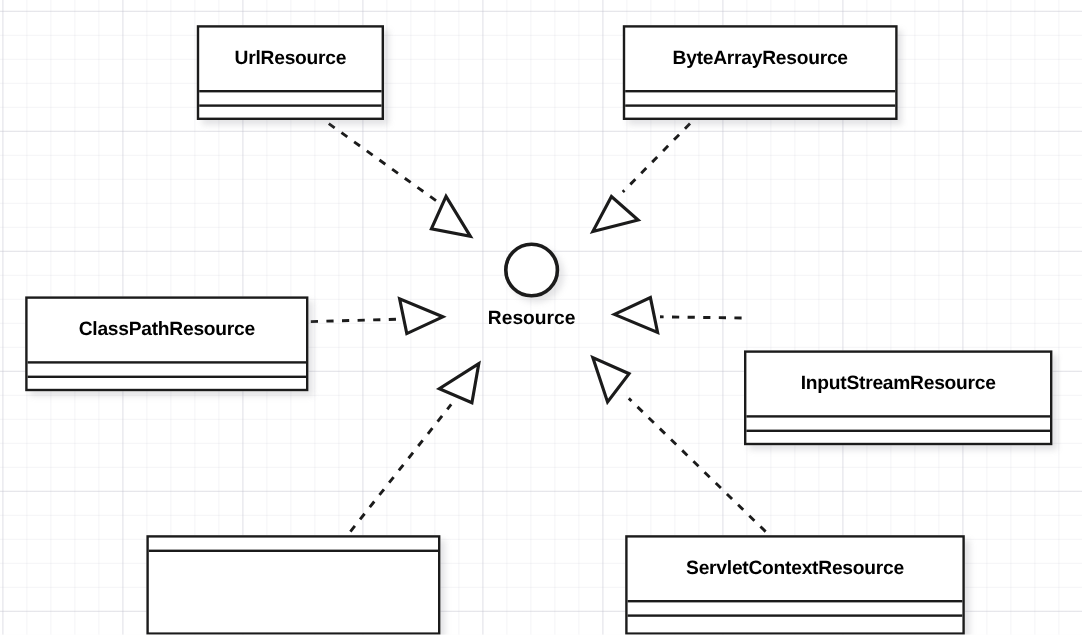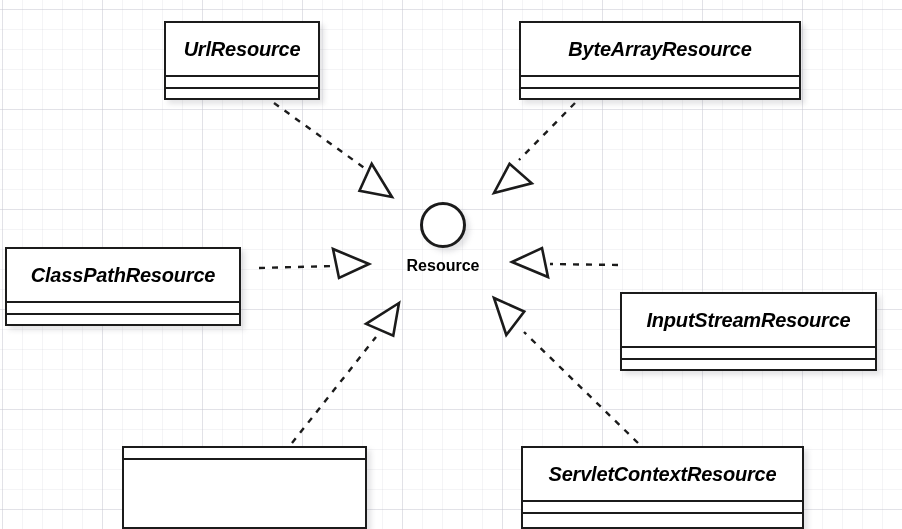--- a/index.html
+++ b/index.html
@@ -38,26 +38,25 @@
     box-shadow: 4px 4px 5px rgba(130,130,140,0.22);
     display: flex;
     flex-direction: column;
   }
   .uml-name {
     flex: 0 0 52px;
     display: flex;
     align-items: center;
     justify-content: center;
     font-weight: bold;
-    font-size: 20px;
+    font-size: 16px;
     color: #000000;
     letter-spacing: -0.2px;
     white-space: nowrap;
     border-bottom: 2px solid #1b1b1b;
-    font-style: italic;
   }
   .uml-attrs {
     flex: 0 0 10px;
     border-bottom: 2px solid #1b1b1b;
   }
   .uml-ops {
     flex: 1 1 auto;
   }
   .iface-lollipop {
     position: absolute;
@@ -107,26 +106,26 @@
         <polygon points="0,0 -36,-15 -30,14" fill="#ffffff" stroke="#1b1b1b" stroke-width="2.6" stroke-linejoin="miter" transform="translate(494,298) rotate(-131)"></polygon>
       </g>
     </svg>
 
   <div id="classes-layer">
       <div class="uml-class" style="left: 164px; top: 21px; width: 156px; height: 79px;">
         <div class="uml-name">UrlResource</div>
         <div class="uml-attrs"></div>
         <div class="uml-ops"></div>
       </div>
-      <div class="uml-class" style="left: 519px; top: 21px; width: 282px; height: 79px;">
+      <div class="uml-class" style="left: 519px; top: 21px; width: 229px; height: 79px;">
         <div class="uml-name">ByteArrayResource</div>
         <div class="uml-attrs"></div>
         <div class="uml-ops"></div>
       </div>
-      <div class="uml-class" style="left: 5px; top: 247px; width: 236px; height: 79px;">
+      <div class="uml-class" style="left: 21px; top: 247px; width: 236px; height: 79px;">
         <div class="uml-name">ClassPathResource</div>
         <div class="uml-attrs"></div>
         <div class="uml-ops"></div>
       </div>
       <div class="uml-class" style="left: 620px; top: 247px; width: 257px; height: 79px; margin-top: 45px;">
         <div class="uml-name">InputStreamResource</div>
         <div class="uml-attrs"></div>
         <div class="uml-ops"></div>
       </div>
       <div class="uml-class" style="left: 122px; top: 446px; width: 245px; height: 83px;">

